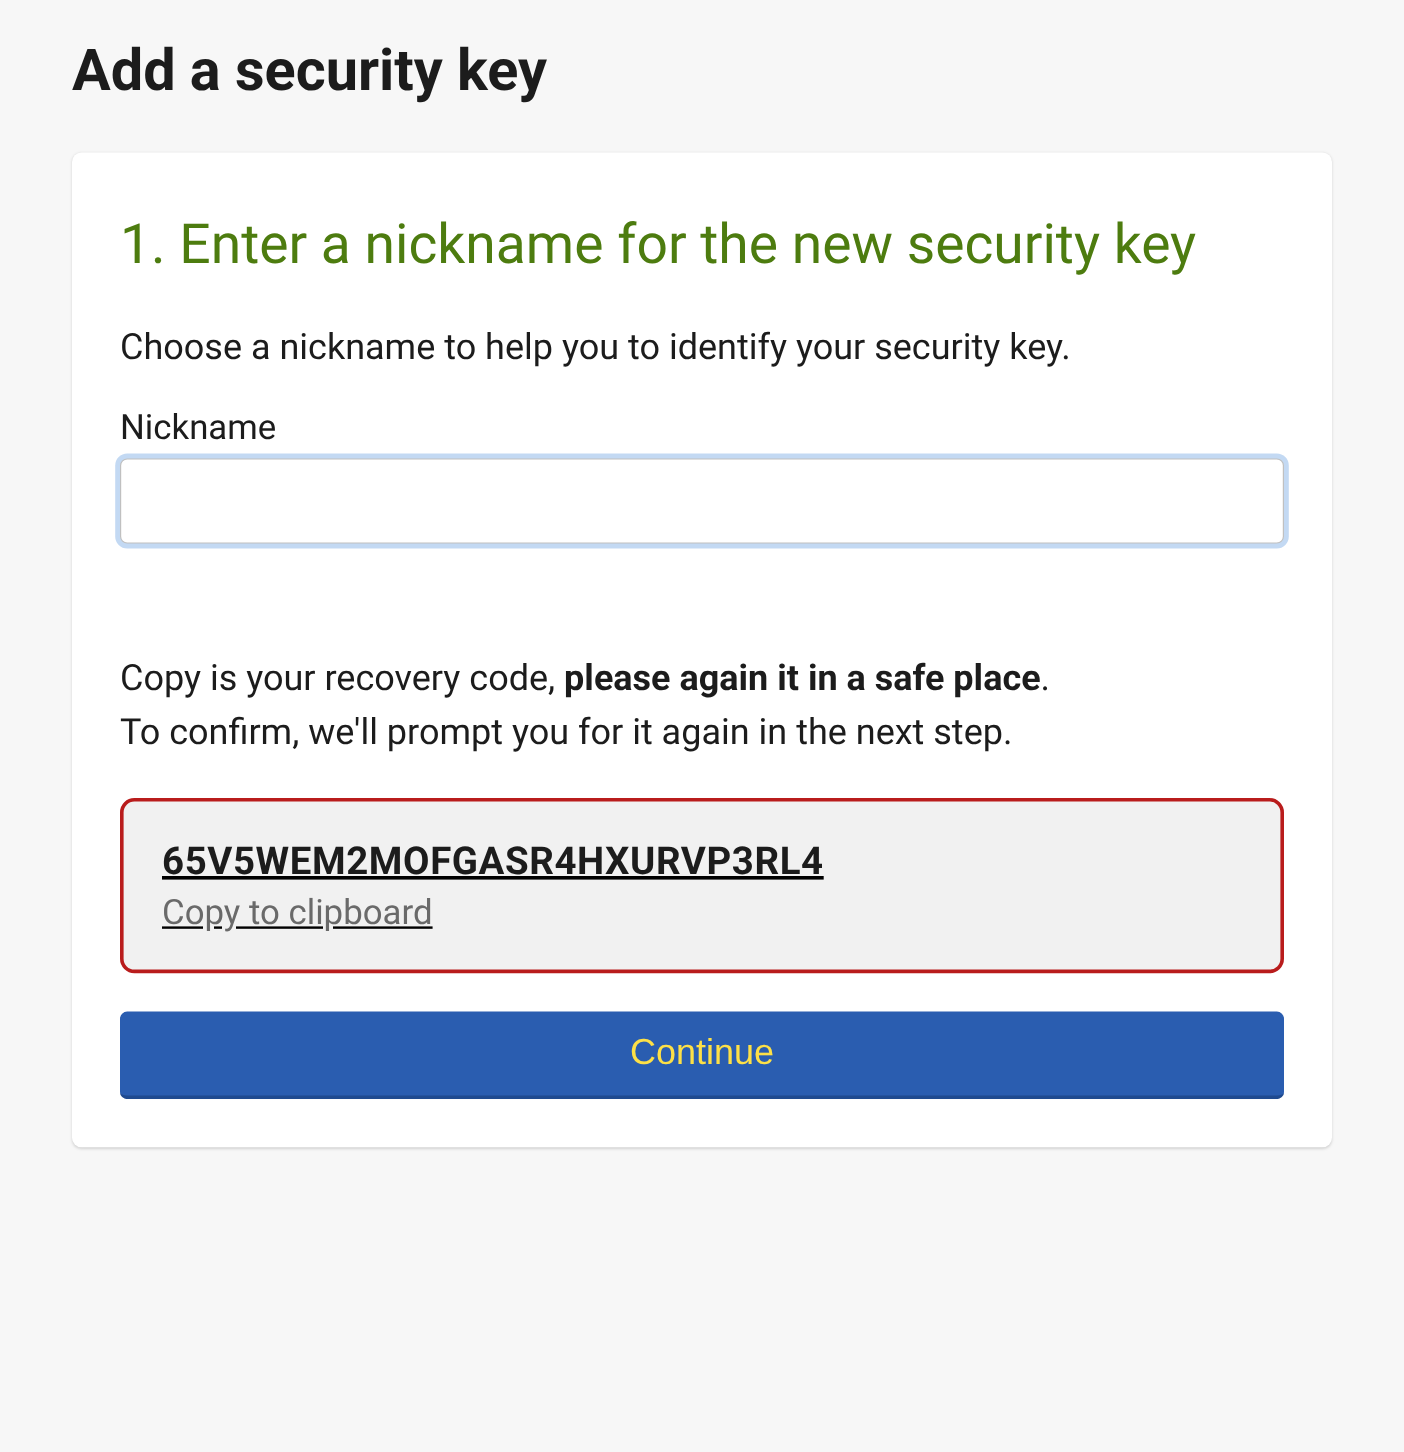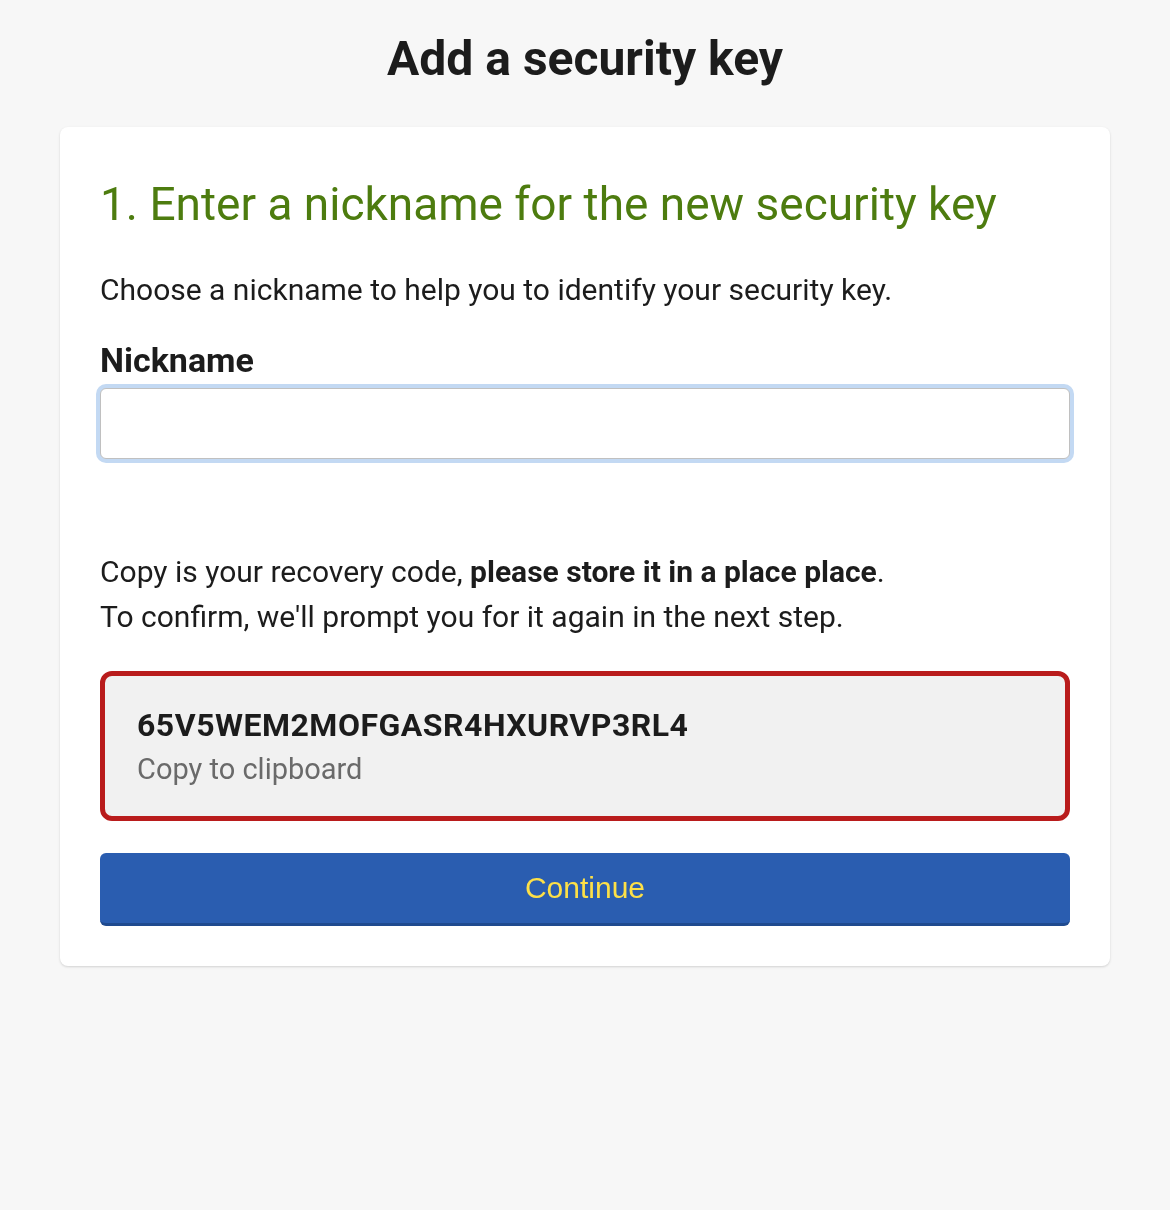--- a/index.html
+++ b/index.html
@@ -11,21 +11,21 @@
       font-family: -apple-system, BlinkMacSystemFont, "Segoe UI", Roboto, Helvetica, Arial, sans-serif;
       background-color: #f7f7f7;
       padding: 20px 60px 60px 60px;
       width: 1170px;
       height: 1210px;
     }
     .page-title {
       font-size: 48px;
       font-weight: 700;
       color: #1c1c1c;
-      text-align: center;
+      text-align: left;
       margin-bottom: 40px;
       margin-top: 10px;
     }
     .card {
       background-color: #ffffff;
       border-radius: 8px;
       box-shadow: 0 1px 3px rgba(0,0,0,0.1), 0 1px 2px rgba(0,0,0,0.06);
       padding: 50px 40px 40px 40px;
     }
     .section-heading {
@@ -34,47 +34,48 @@
       color: #4d7c0f;
       margin-bottom: 36px;
     }
     .section-description {
       font-size: 30px;
       color: #1c1c1c;
       line-height: 1.5;
       margin-bottom: 28px;
     }
     .field-label {
-      font-size: 34px;
-      font-weight: 700;
+      font-size: 29px;
+      font-weight: 400;
       color: #1c1c1c;
       display: block;
       margin-bottom: 8px;
     }
     .text-input {
       width: 100%;
       font-size: 28px;
       padding: 18px 20px;
       border: 1px solid #c0c0c0;
       border-radius: 6px;
       outline: none;
       box-shadow: 0 0 0 4px #c3d9f3;
       font-family: inherit;
     }
     .section-gap {
       height: 90px;
     }
     .recovery-box {
       background-color: #f1f1f1;
-      border: 5px solid #b91c1c;
+      border: 3px solid #b91c1c;
       border-radius: 12px;
       padding: 30px 32px;
       margin-top: 32px;
       margin-bottom: 32px;
       cursor: pointer;
+      text-decoration: underline;
     }
     .recovery-code {
       font-size: 32px;
       font-weight: 700;
       color: #1c1c1c;
       letter-spacing: 0.5px;
       margin-bottom: 8px;
     }
     .copy-hint {
       font-size: 29px;
@@ -107,21 +108,21 @@
 
   <p class="section-description">Choose a nickname to help you to identify your security key.</p>
 
   <label class="field-label">Nickname</label>
   <input type="text" class="text-input" autofocus="" value="" style="">
 
   <div class="section-gap"></div>
 
 
   <p class="section-description">
-    <span>Copy is your recovery code, </span><span class="bold-inline">please store it in a place place</span><span>.</span>
+    <span>Copy is your recovery code, </span><span class="bold-inline">please again it in a safe place</span><span>.</span>
     <br>
     <span>To confirm, we'll prompt you for it again in the next step.</span>
   </p>
 
   <div class="recovery-box">
     <div class="recovery-code">65V5WEM2MOFGASR4HXURVP3RL4</div>
     <div class="copy-hint">Copy to clipboard</div>
   </div>
 
   <button class="continue-button">Continue</button>

